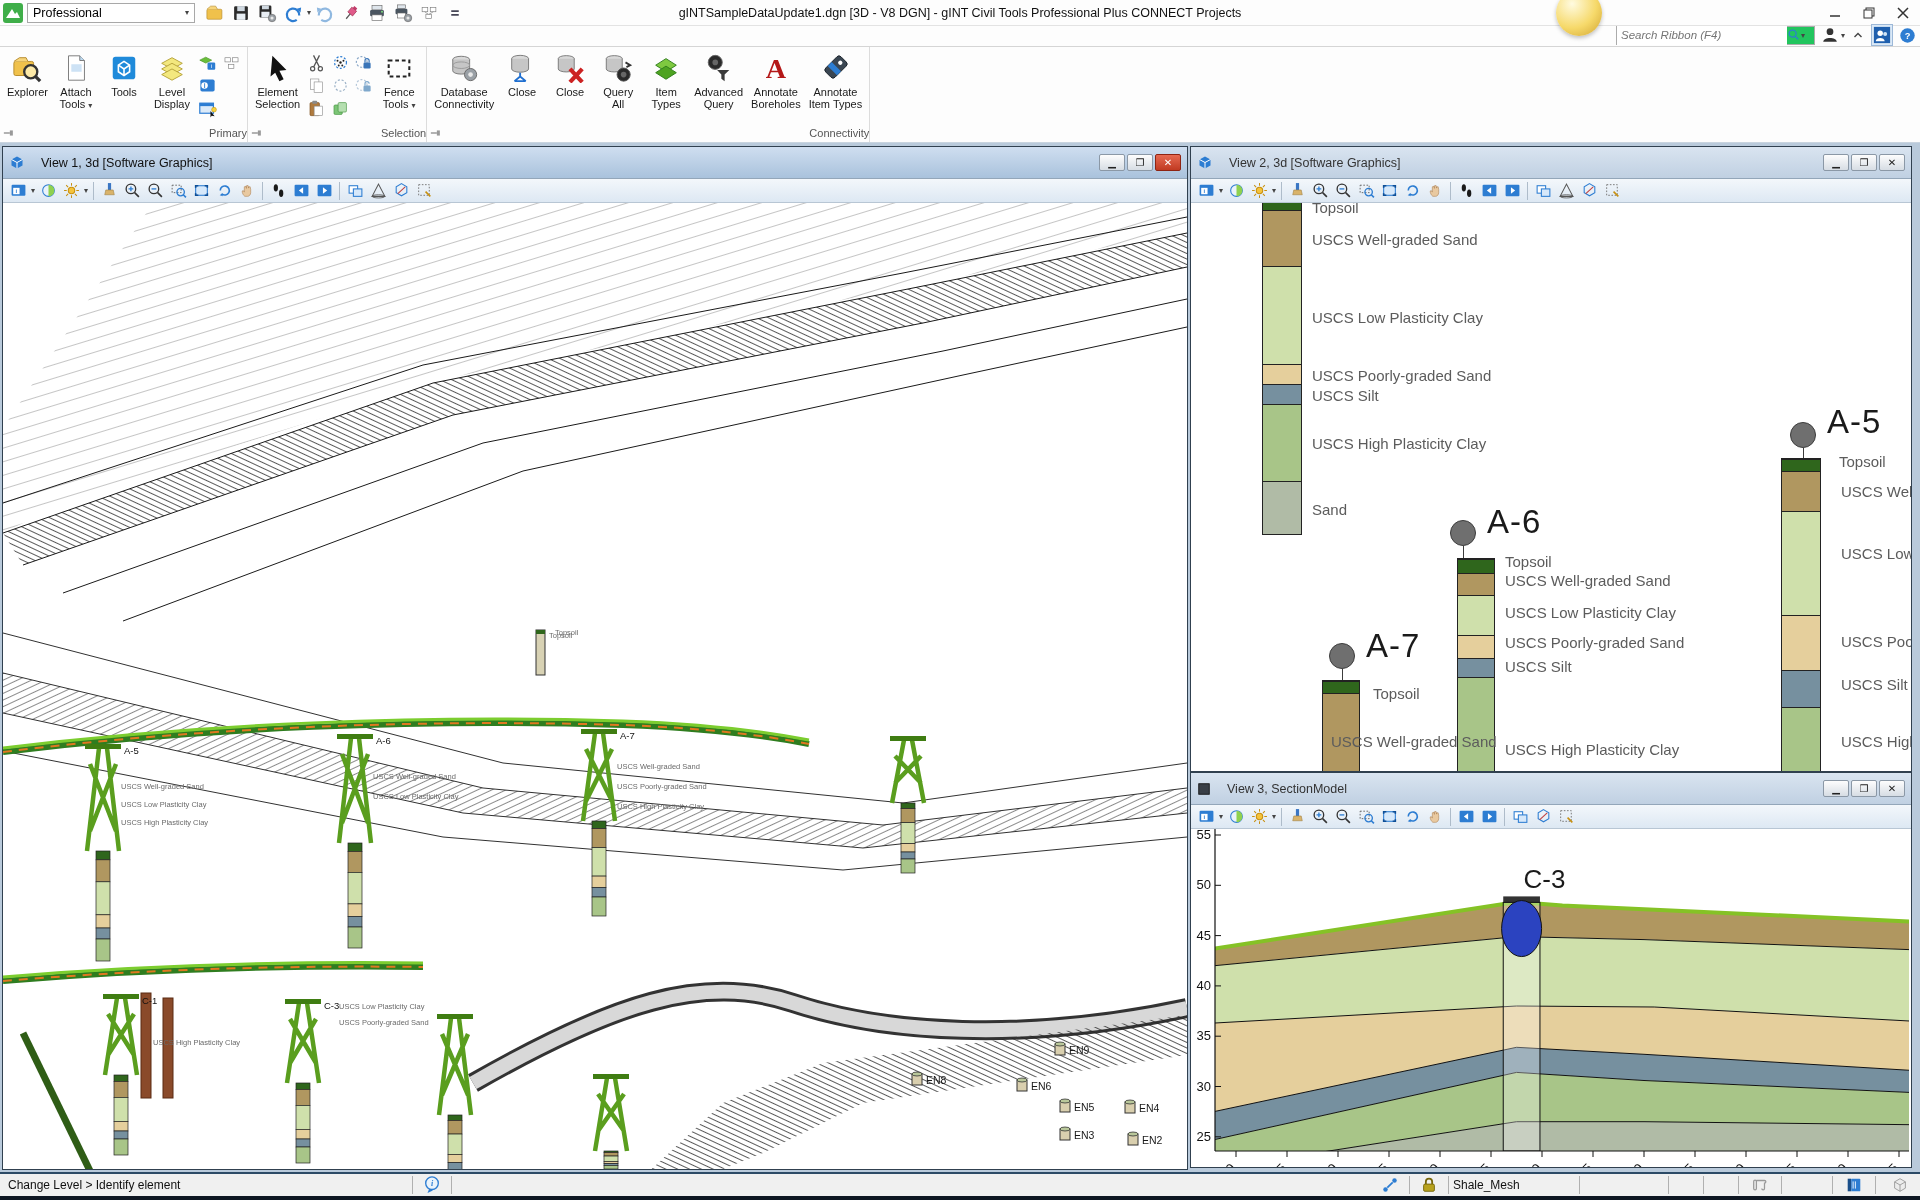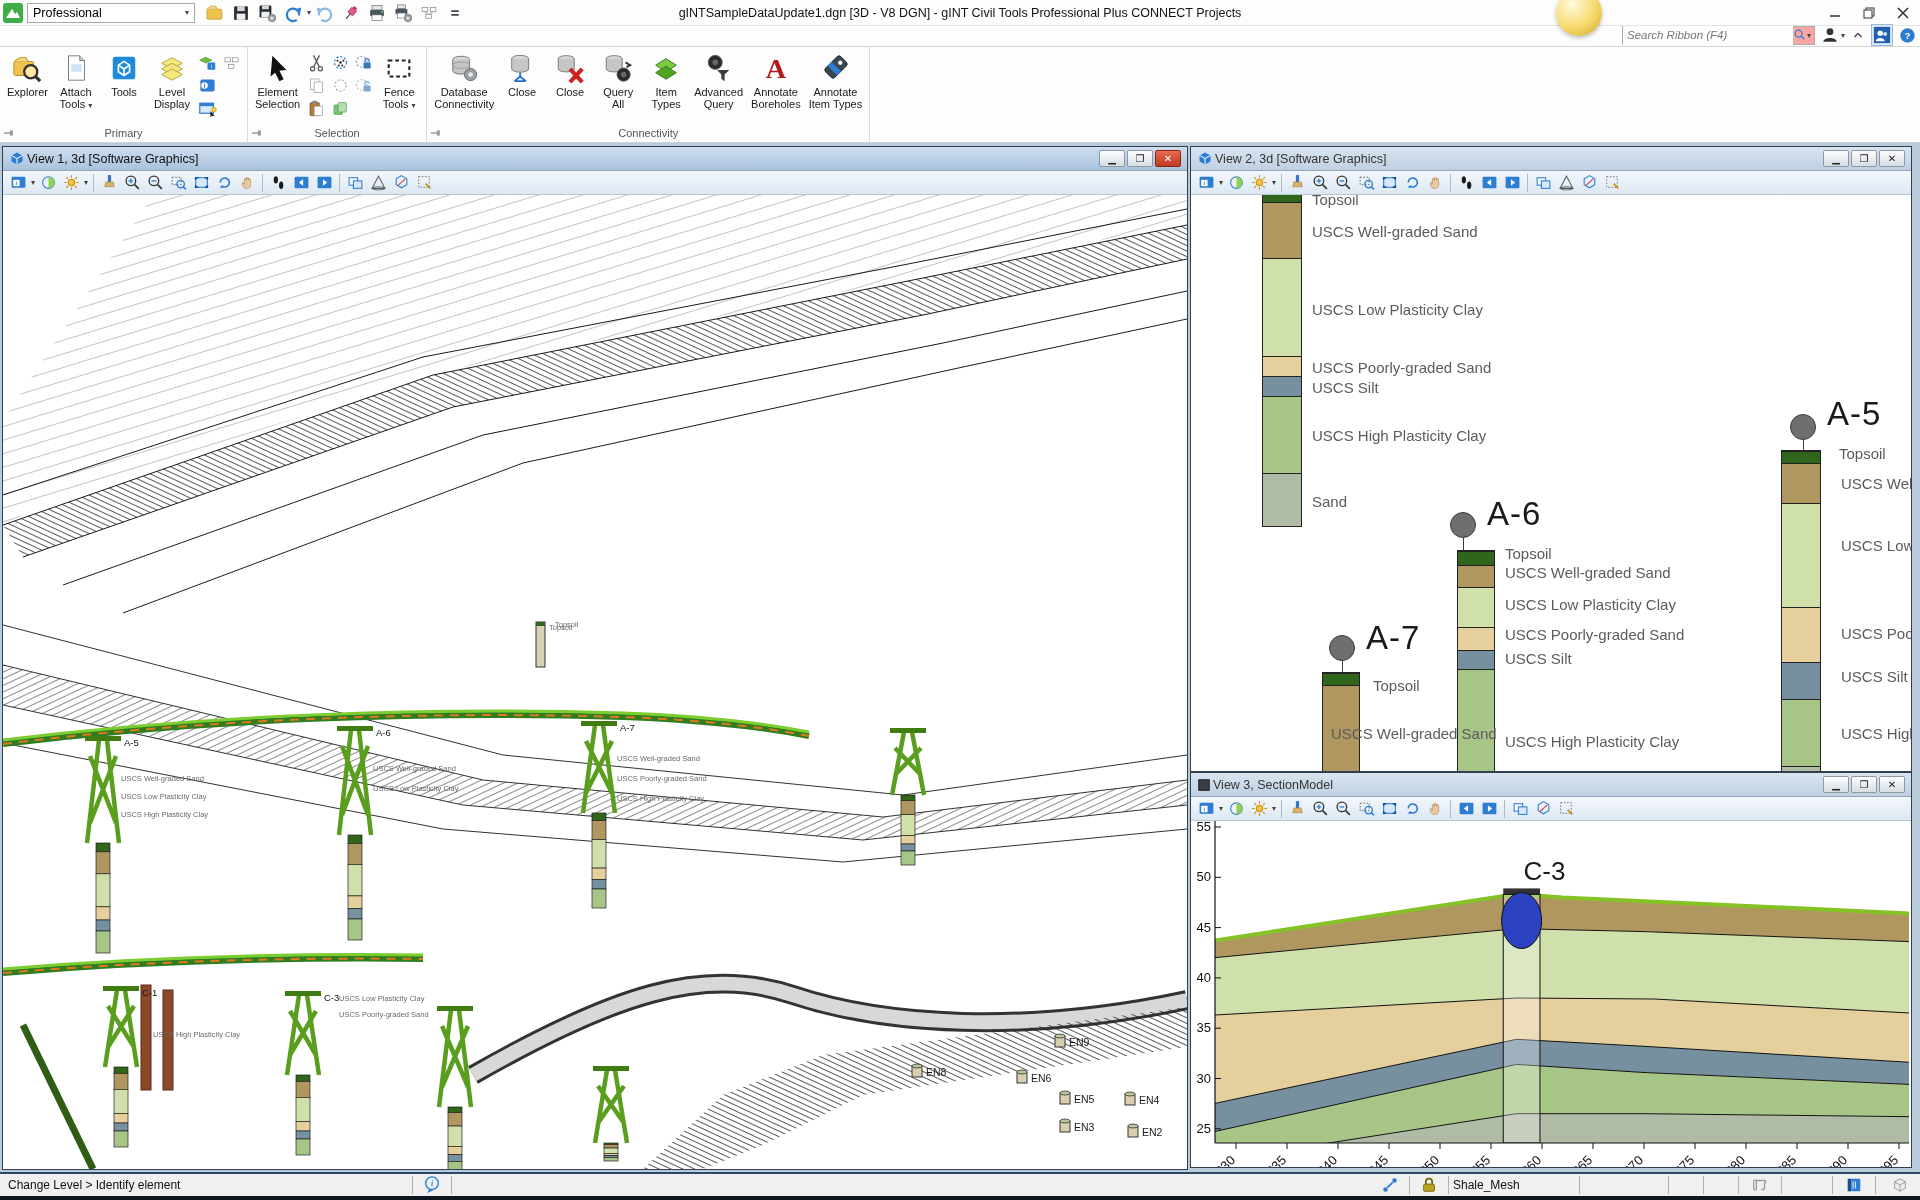--- a/index.html
+++ b/index.html
@@ -24,42 +24,42 @@
 
   
   .tabrow { position:absolute; left:0; top:26px; width:1920px; height:21px; background:#fdfdfd;
     display:flex; align-items:flex-end; border-bottom:1px solid #d5d5d5;}
   .tab { padding:2px 14px 3px 14px; font-size:12.5px; color:#1a1a1a; height:21px; display:flex; align-items:center;}
   .tab.file { background:#1467b8; color:#fff; padding:2px 16px;}
   .tab.active { background:#fff; border:1px solid #c6c6c6; border-bottom:1px solid #fff;}
   .tab-right { margin-left:auto; display:flex; align-items:center; gap:6px; padding-right:4px;}
   .ribbon-search { width:170px; height:19px; border:1px solid #ababab; font-size:11.5px; font-style:italic;
     color:#666; padding:0 4px; background:#fff;}
-  .srch-wrap { display:flex; align-items:center; border:1px solid #ababab; background:#fca5a5; height:19px; padding-right:3px;}
+  .srch-wrap { display:flex; align-items:center; border:1px solid #ababab; background:#22c55e; height:19px; padding-right:9px;}
   .srch-wrap input { border:none; outline:none; }
 
   
   .ribbon { position:absolute; left:0; top:47px; width:1920px; height:96px; background:#fdfdfd;
     border-bottom:1px solid #c9d4df; display:flex; }
   .rgroup { display:flex; flex-direction:column; border-right:1px solid #dcdcdc; }
   .rgroup-items { flex:1; display:flex; align-items:flex-start; padding:2px 4px 0 4px; gap:2px;}
   .rgroup-label { height:18px; display:flex; align-items:center; font-size:11px; color:#555; position:relative;}
   .rgroup-label .pin { position:absolute; left:3px; top:3px;}
-  .rgroup-label span { flex:1; text-align:center; }
+  .rgroup-label span { flex:1; text-align:right; }
   .bigbtn { display:flex; flex-direction:column; align-items:center; width:auto; min-width:46px;
     padding:1px 3px; font-size:11px; color:#1a1a1a; text-align:center; line-height:12px;}
   .bigbtn .ic { height:36px; display:flex; align-items:center; justify-content:center;}
   .smallcol { display:flex; flex-direction:column; gap:1px; padding-top:2px;}
   .smallgrid { display:grid; grid-template-columns:22px 22px; gap:1px; padding-top:2px;}
   .sbtn { width:22px; height:22px; display:flex; align-items:center; justify-content:center;}
 
   
   .workspace { position:absolute; left:0; top:143px; width:1920px; height:1029px; background:#b9cadb; }
   .view { position:absolute; border:1px solid #30404f; background:#fff; display:flex; flex-direction:column;}
-  .vtitle { height:24px; display:flex; align-items:center; padding:0 6px; gap:2px; font-size:12.5px;
+  .vtitle { height:32px; display:flex; align-items:center; padding:0 6px; gap:16px; font-size:12.5px;
     background:linear-gradient(#d9e4f0,#c0d0e2); color:#333; border-bottom:1px solid #93a6b9;}
   .view.active .vtitle { background:linear-gradient(#cfdef0,#a9c2dc); color:#111;}
   .vbtns { margin-left:auto; display:flex; gap:2px;}
   .vbtn { width:26px; height:17px; border:1px solid #8b98a6; border-radius:2px;
     background:linear-gradient(#fdfdfd,#d7dde4); display:flex; align-items:center; justify-content:center; font-size:10px; color:#222;}
   .vbtn.closebtn.red { background:linear-gradient(#e66a52,#c13a22); border-color:#8e2413; color:#fff;}
   .vtoolbar { height:24px; background:linear-gradient(#f3f7fb,#dde8f3); border-bottom:1px solid #b8c6d4;
     display:flex; align-items:center; padding:0 4px; gap:1px;}
   .tb-btn { width:22px; height:21px; display:flex; align-items:center; justify-content:center;}
   .tb-sep { width:1px; height:18px; background:#aebccа; background:#aebcca; margin:0 3px;}

